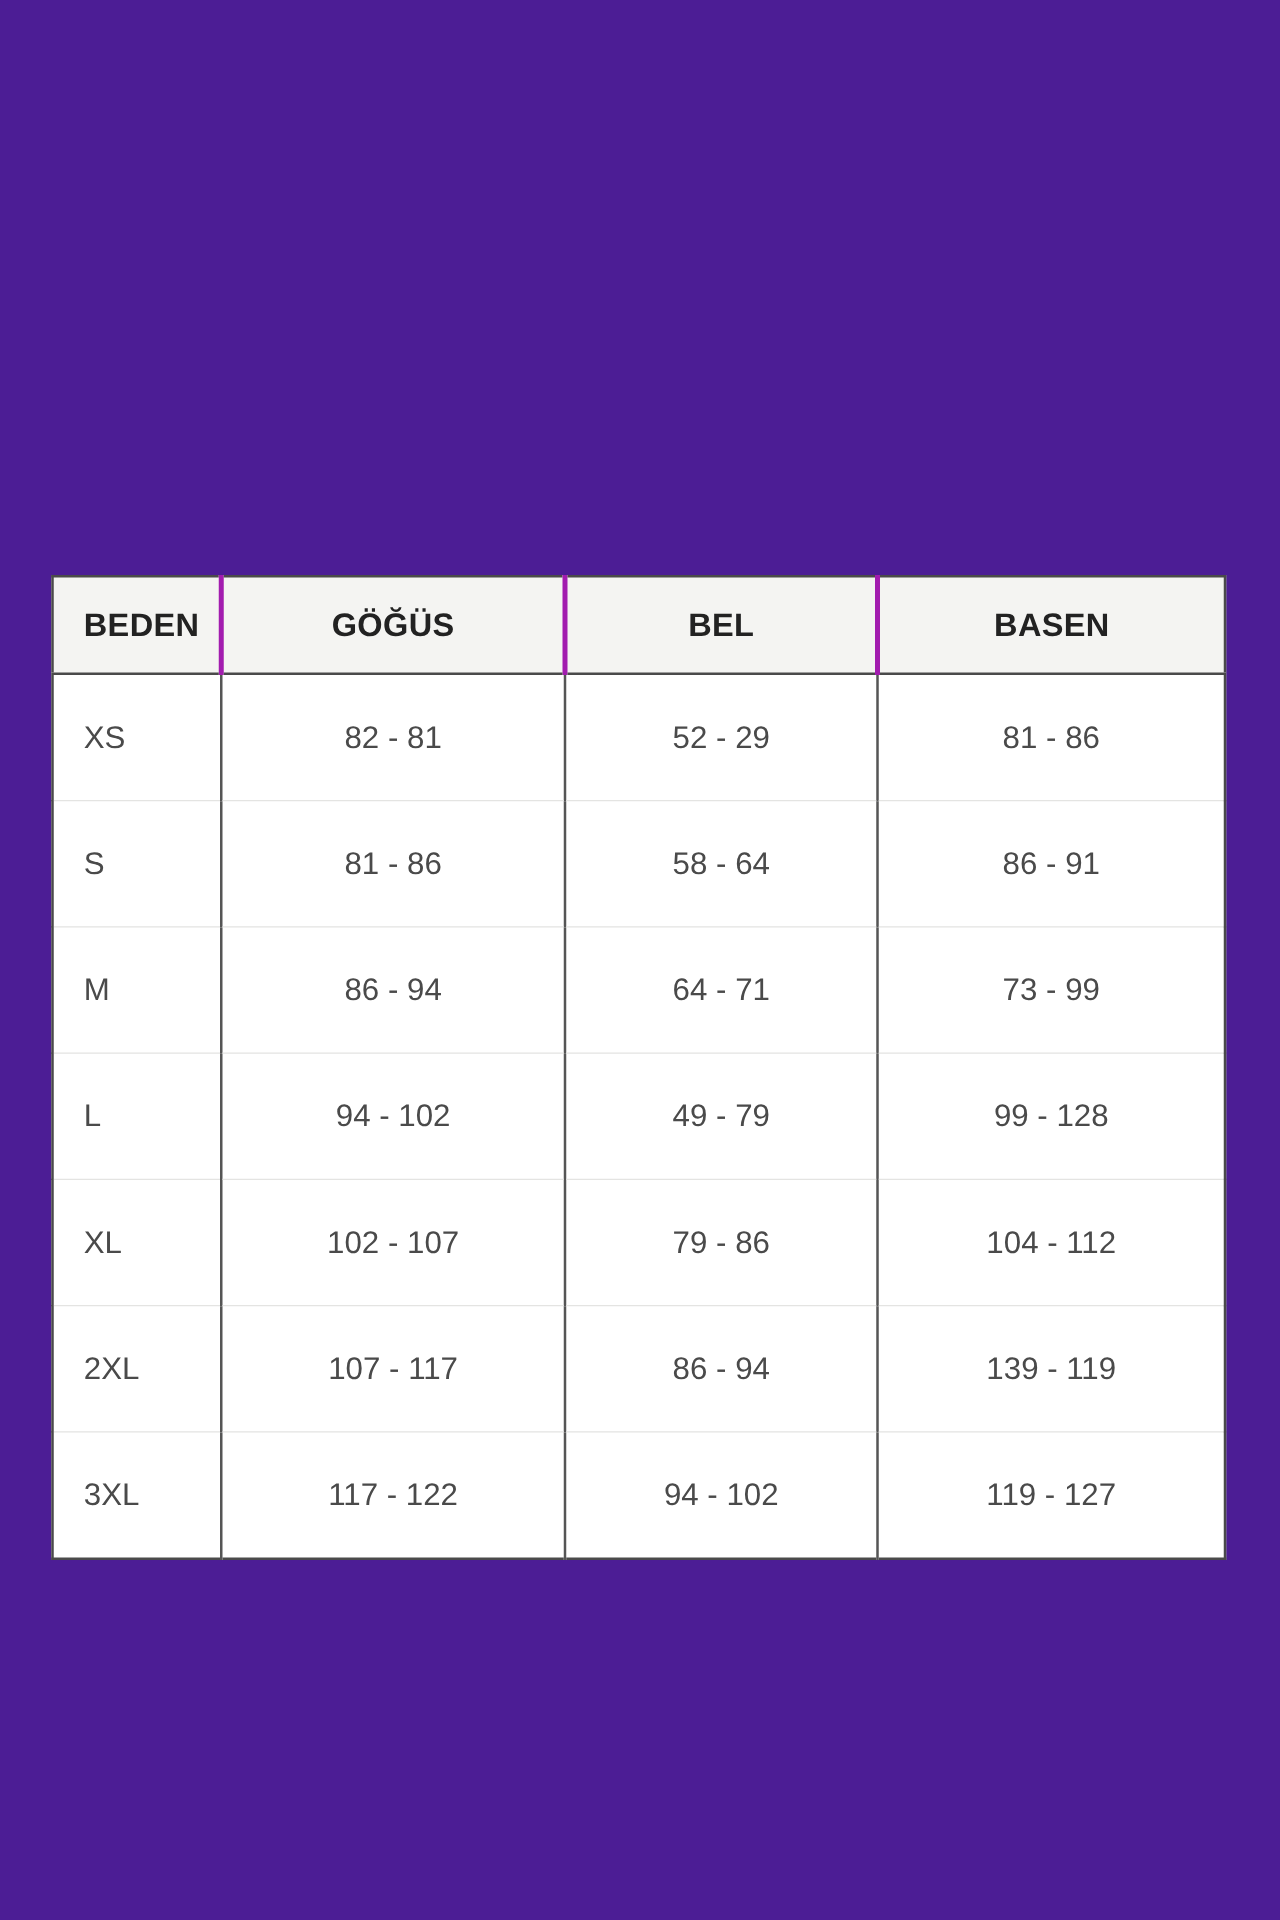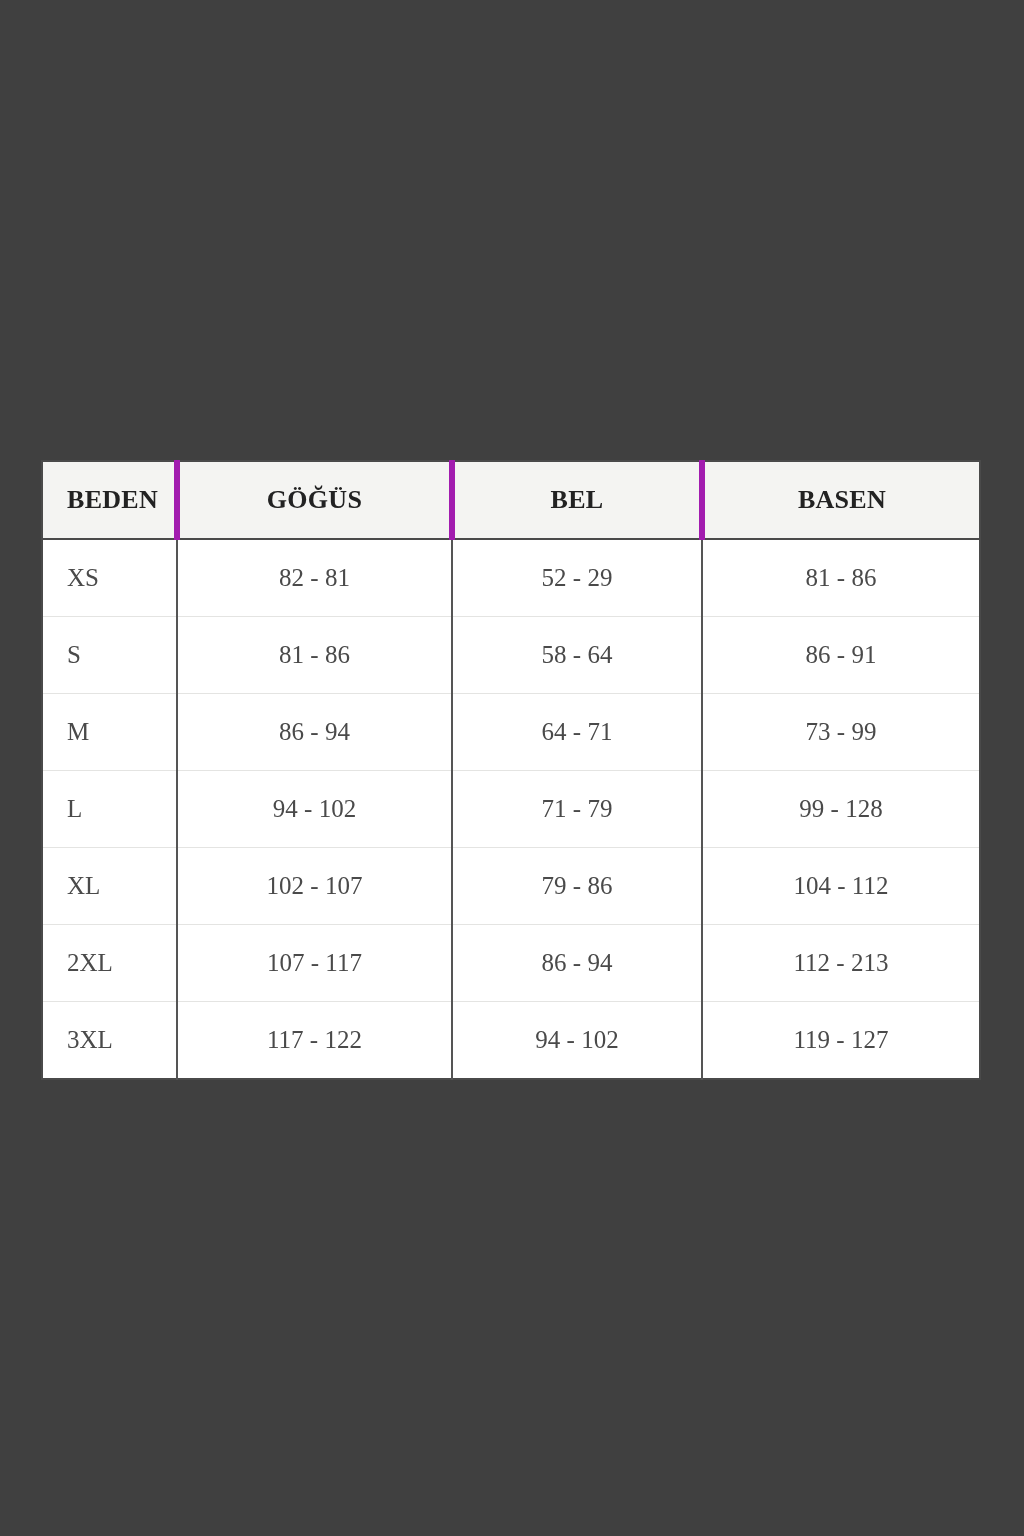--- a/index.html
+++ b/index.html
@@ -4,23 +4,23 @@
 <style>
   html, body {
     margin: 0;
     padding: 0;
     background: #ffffff;
   }
   .page {
     position: relative;
     width: 1024px;
     height: 1536px;
-    background: #404040;
+    background: #4c1d95;
     overflow: hidden;
-    font-family: Liberation Serif, serif;
+    font-family: Liberation Sans, sans-serif;
   }
   table.size-table {
     position: absolute;
     left: 41px;
     top: 460px;
     border-collapse: collapse;
     table-layout: fixed;
     background: #ffffff;
     border: 2px solid #4a4a4a;
   }
@@ -31,36 +31,36 @@
 
   table.size-table th {
     height: 76px;
     background: #f4f4f2;
     color: #222222;
     font-size: 26px;
     font-weight: 700;
     letter-spacing: 0.3px;
     text-align: center;
     border-bottom: 2px solid #4a4a4a;
-    border-left: 6px solid #a21caf;
+    border-left: 4px solid #a21caf;
     padding: 0;
   }
   table.size-table th:first-child {
     border-left: none;
     text-align: left;
     padding-left: 24px;
   }
   table.size-table td {
     height: 76px;
     color: #4a4a4a;
     font-size: 25px;
     font-weight: 400;
     text-align: center;
     border-left: 2px solid #555555;
-    padding: 0;
+    padding: 12px;
     background: #ffffff;
   }
   table.size-table td:first-child {
     border-left: none;
     text-align: left;
     padding-left: 24px;
   }
   table.size-table tbody tr + tr td {
     border-top: 1px solid #e4e4e2;
   }
@@ -99,34 +99,34 @@
         </tr>
         <tr>
           <td>M</td>
           <td>86 - 94</td>
           <td>64 - 71</td>
           <td>73 - 99</td>
         </tr>
         <tr>
           <td>L</td>
           <td>94 - 102</td>
-          <td>71 - 79</td>
+          <td>49 - 79</td>
           <td>99 - 128</td>
         </tr>
         <tr>
           <td>XL</td>
           <td>102 - 107</td>
           <td>79 - 86</td>
           <td>104 - 112</td>
         </tr>
         <tr>
           <td>2XL</td>
           <td>107 - 117</td>
           <td>86 - 94</td>
-          <td>112 - 213</td>
+          <td>139 - 119</td>
         </tr>
         <tr>
           <td>3XL</td>
           <td>117 - 122</td>
           <td>94 - 102</td>
           <td>119 - 127</td>
         </tr>
       </tbody>
   </table>
 </div>

